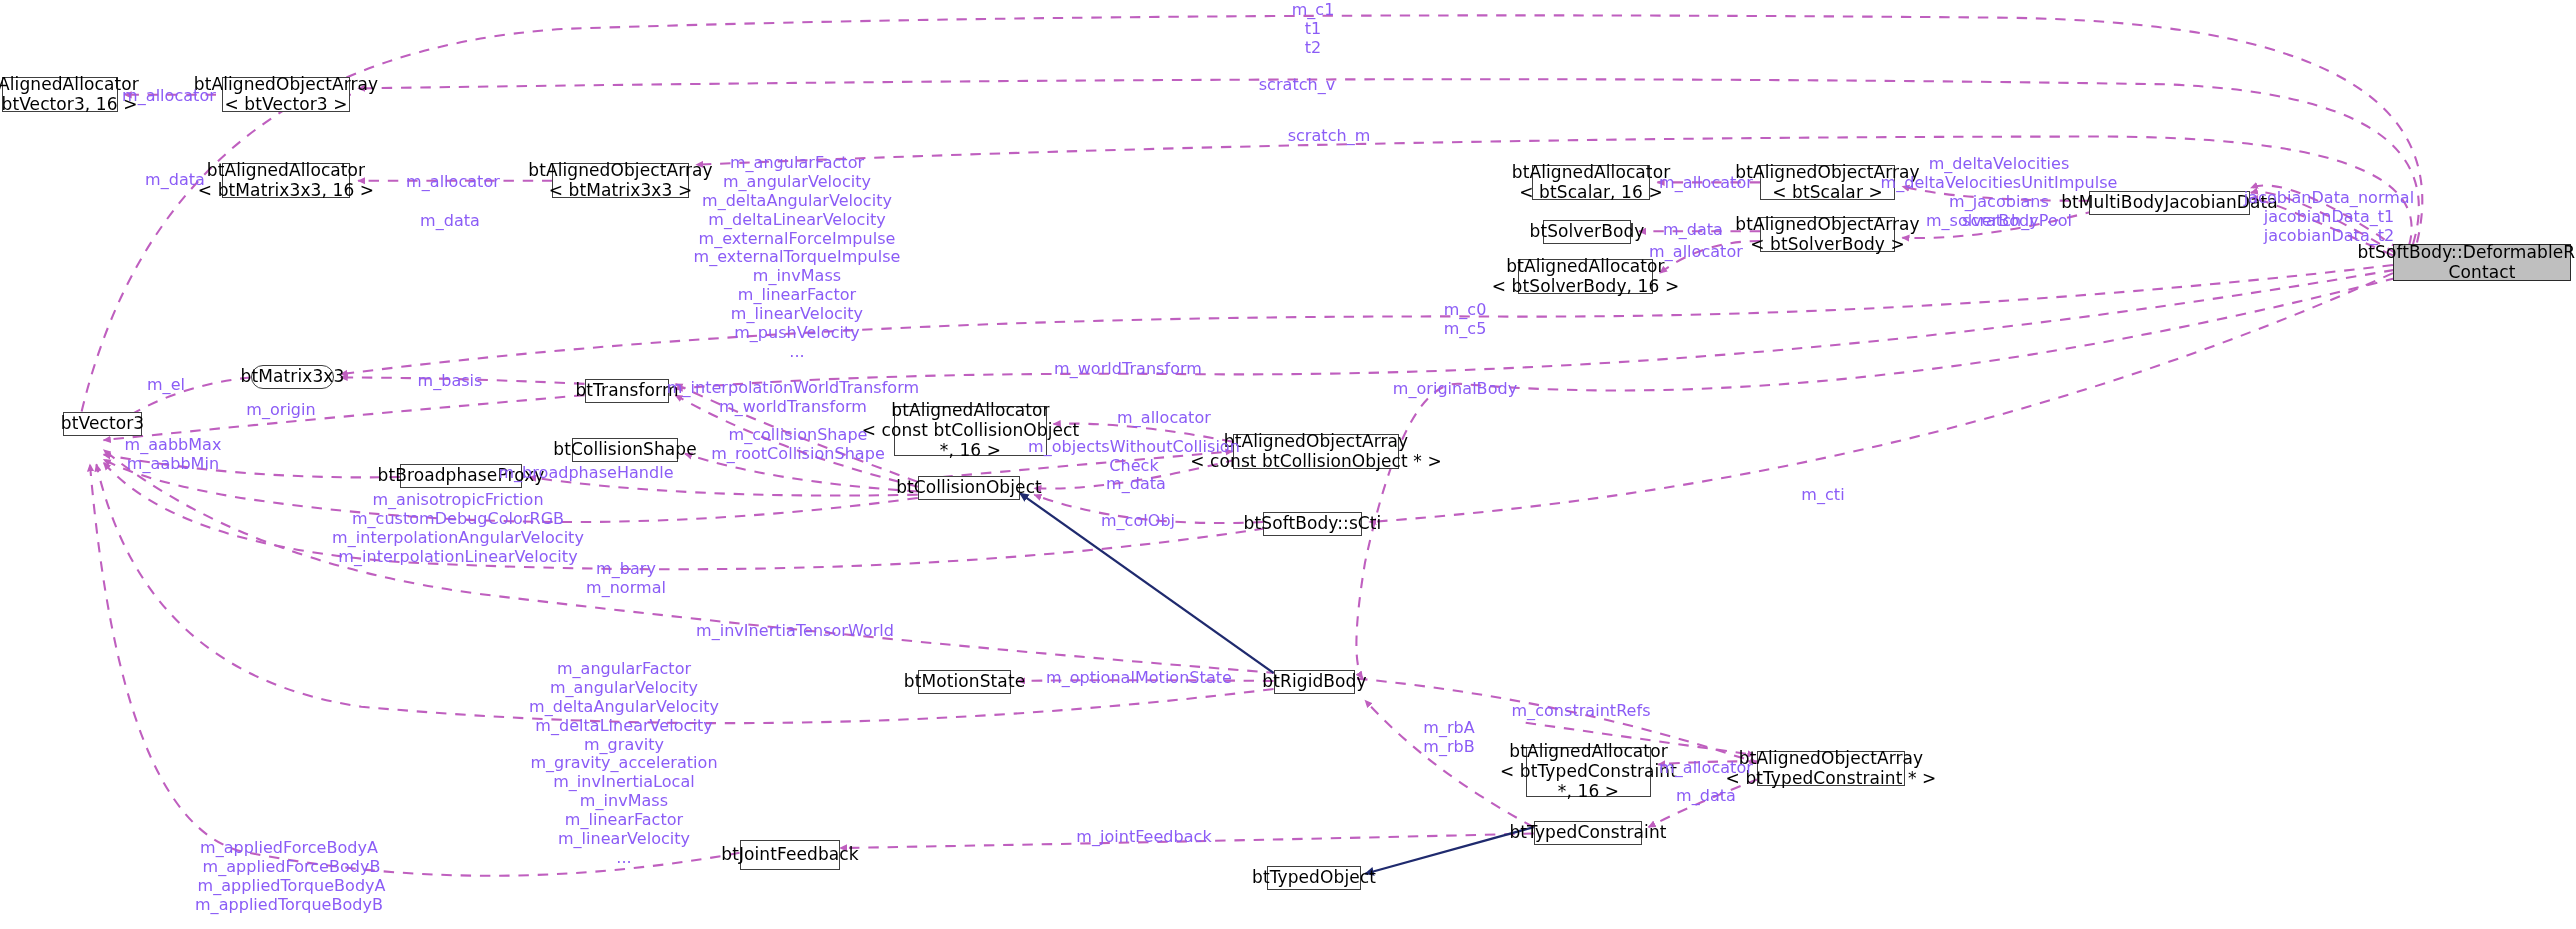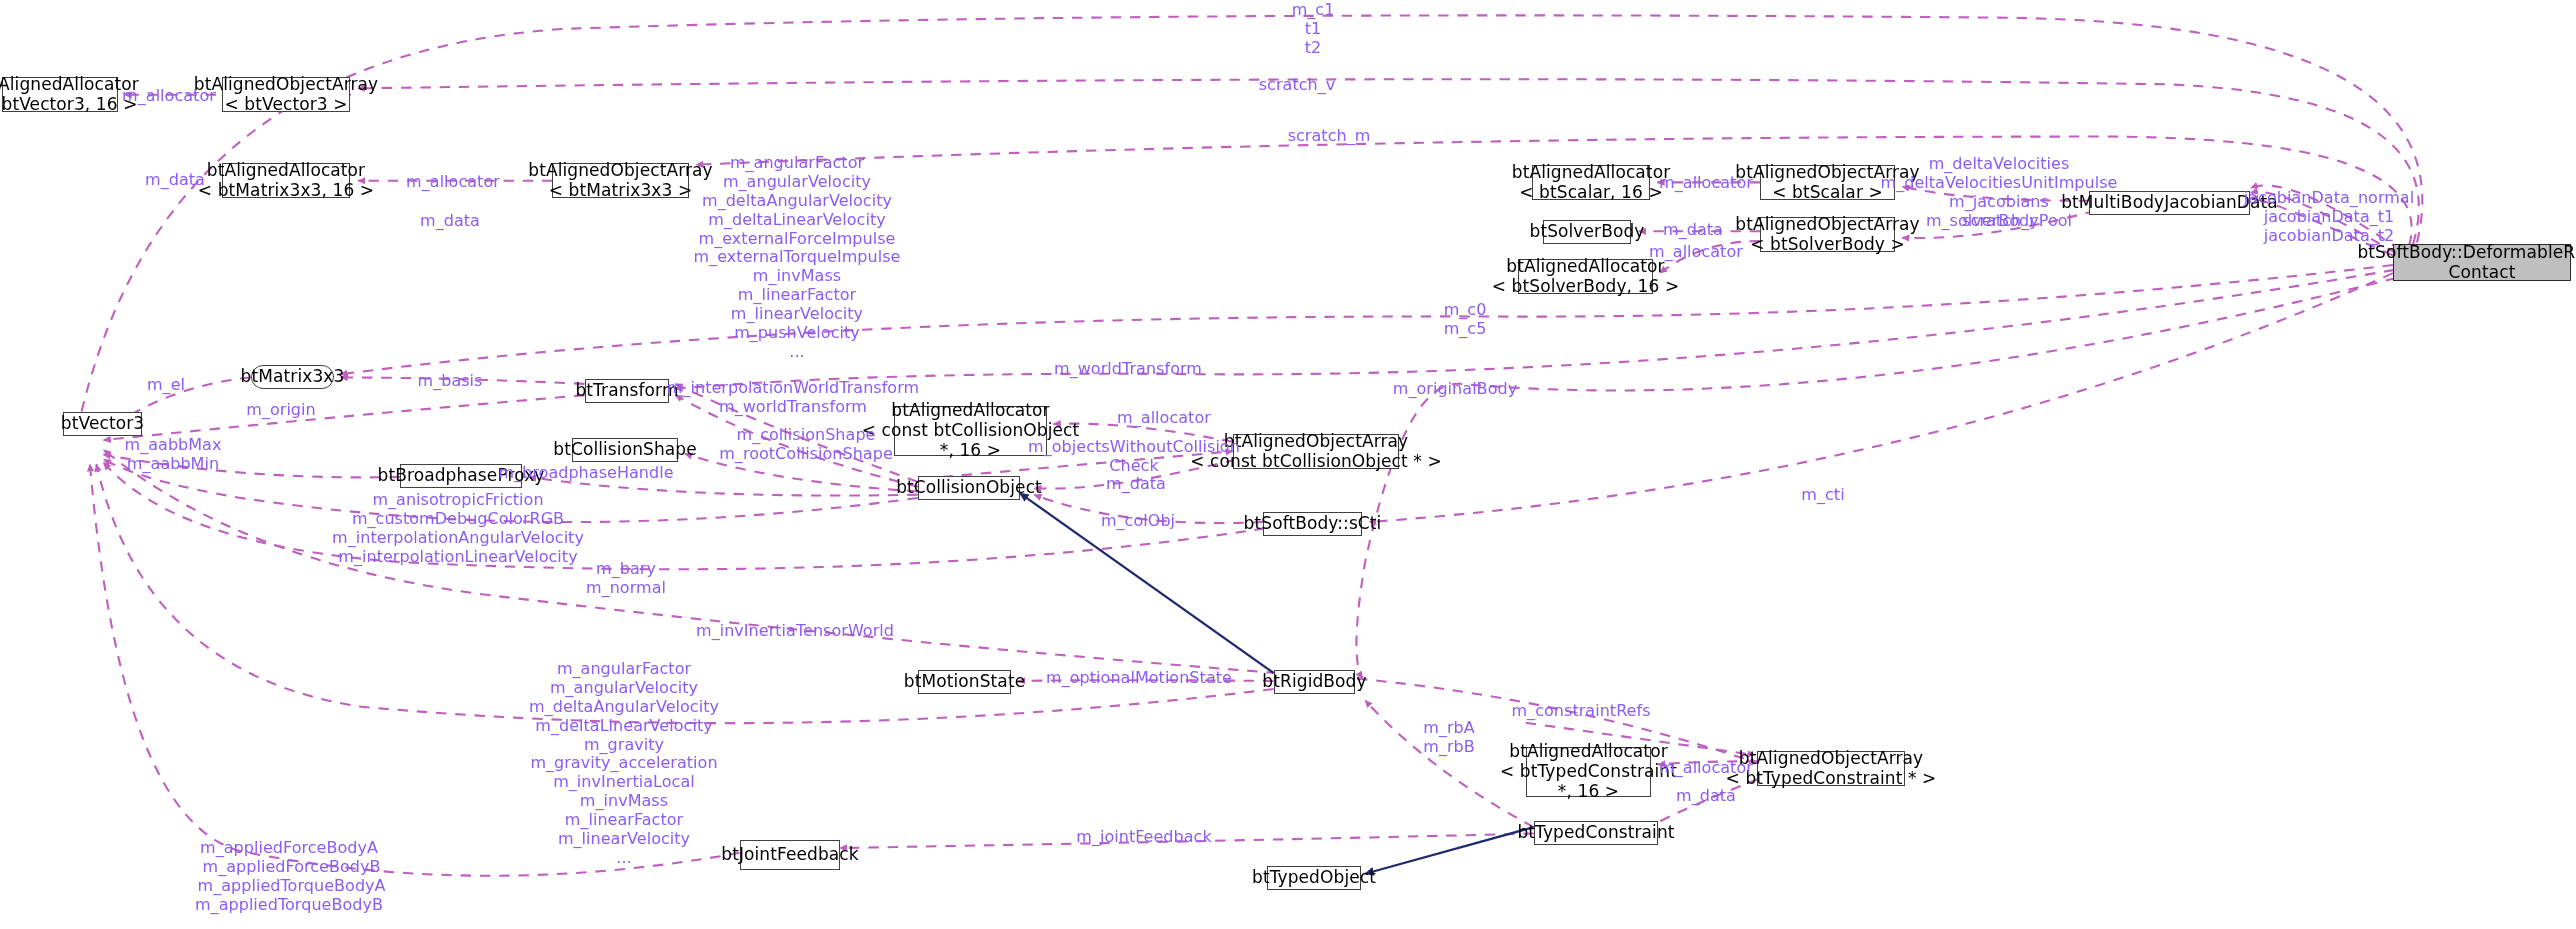--- a/index.html
+++ b/index.html
@@ -194,21 +194,21 @@
 &lt; const btCollisionObject * &gt;</div>
       <div class="node" style="left: 918px; top: 476px; width: 102px; height: 24px;">btCollisionObject</div>
       <div class="node" style="left: 1263px; top: 512px; width: 99px; height: 24px;">btSoftBody::sCti</div>
       <div class="node" style="left: 918px; top: 670px; width: 93px; height: 24px;">btMotionState</div>
       <div class="node" style="left: 1274px; top: 670px; width: 81px; height: 24px;">btRigidBody</div>
       <div class="node" style="left: 1526px; top: 747px; width: 125px; height: 50px;">btAlignedAllocator
 &lt; btTypedConstraint
 *, 16 &gt;</div>
       <div class="node" style="left: 1757px; top: 751px; width: 148px; height: 35px;">btAlignedObjectArray
 &lt; btTypedConstraint * &gt;</div>
-      <div class="node" style="left: 1534px; top: 821px; width: 124px; height: 24px;">btTypedConstraint</div>
+      <div class="node" style="left: 1534px; top: 821px; width: 108px; height: 24px;">btTypedConstraint</div>
       <div class="node" style="left: 740px; top: 840px; width: 100px; height: 30px;">btJointFeedback</div>
       <div class="node" style="left: 1267px; top: 866px; width: 94px; height: 24px;">btTypedObject</div>
     </div>
   <div id="labels">
       <div class="edge-label" style="left: 1313px; top: 0.8px;">m_c1
 t1
 t2</div>
       <div class="edge-label" style="left: 1297px; top: 76px;">scratch_v</div>
       <div class="edge-label" style="left: 1329px; top: 127px;">scratch_m</div>
       <div class="edge-label" style="left: 169px; top: 87px;">m_allocator</div>
@@ -242,21 +242,21 @@
       <div class="edge-label" style="left: 166px; top: 376px;">m_el</div>
       <div class="edge-label" style="left: 450px; top: 372px;">m_basis</div>
       <div class="edge-label" style="left: 281px; top: 401px;">m_origin</div>
       <div class="edge-label" style="left: 1128px; top: 360px;">m_worldTransform</div>
       <div class="edge-label" style="left: 793px; top: 379px;">m_interpolationWorldTransform
 m_worldTransform</div>
       <div class="edge-label" style="left: 1455px; top: 380px;">m_originalBody</div>
       <div class="edge-label" style="left: 173px; top: 436px;">m_aabbMax
 m_aabbMin</div>
       <div class="edge-label" style="left: 1164px; top: 409px;">m_allocator</div>
-      <div class="edge-label" style="left: 798px; top: 426px; margin-left: 8px;">m_collisionShape
+      <div class="edge-label" style="left: 798px; top: 426px;">m_collisionShape
 m_rootCollisionShape</div>
       <div class="edge-label" style="left: 1134px; top: 438px;">m_objectsWithoutCollision
 Check</div>
       <div class="edge-label" style="left: 586px; top: 464px;">m_broadphaseHandle</div>
       <div class="edge-label" style="left: 1136px; top: 475px;">m_data</div>
       <div class="edge-label" style="left: 1823px; top: 486px;">m_cti</div>
       <div class="edge-label" style="left: 1138px; top: 512px;">m_colObj</div>
       <div class="edge-label" style="left: 458px; top: 491px;">m_anisotropicFriction
 m_customDebugColorRGB
 m_interpolationAngularVelocity

